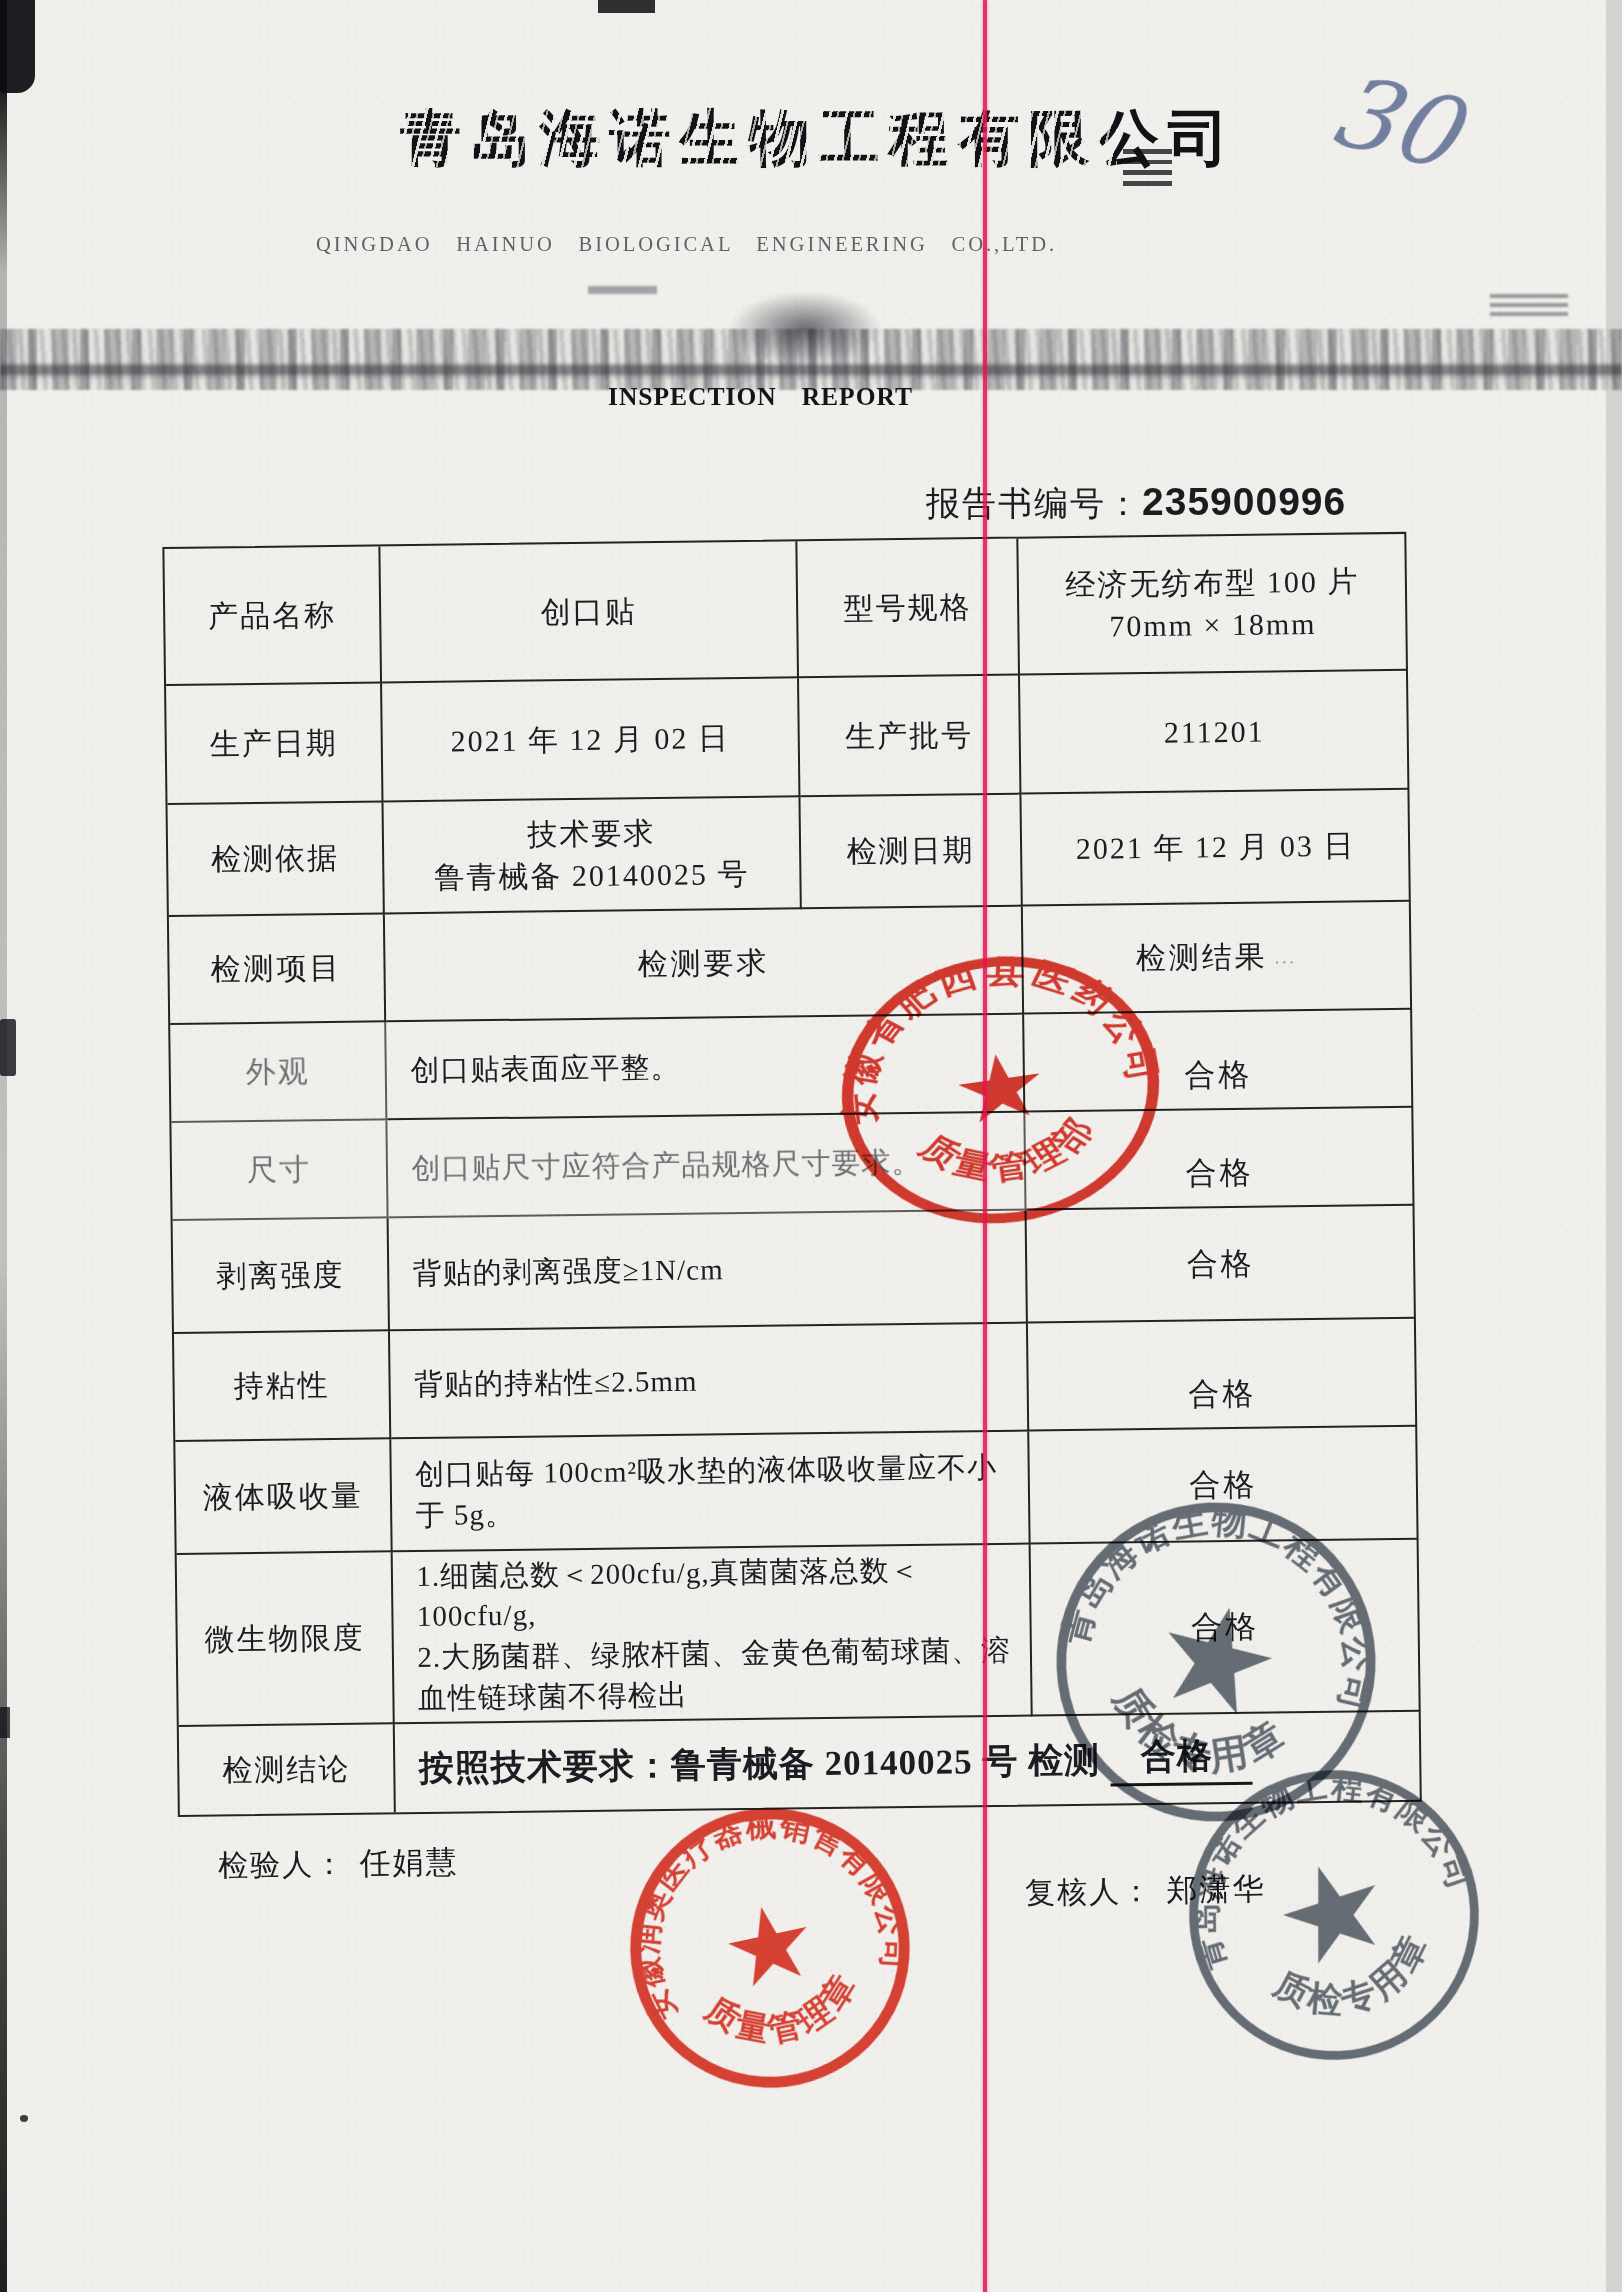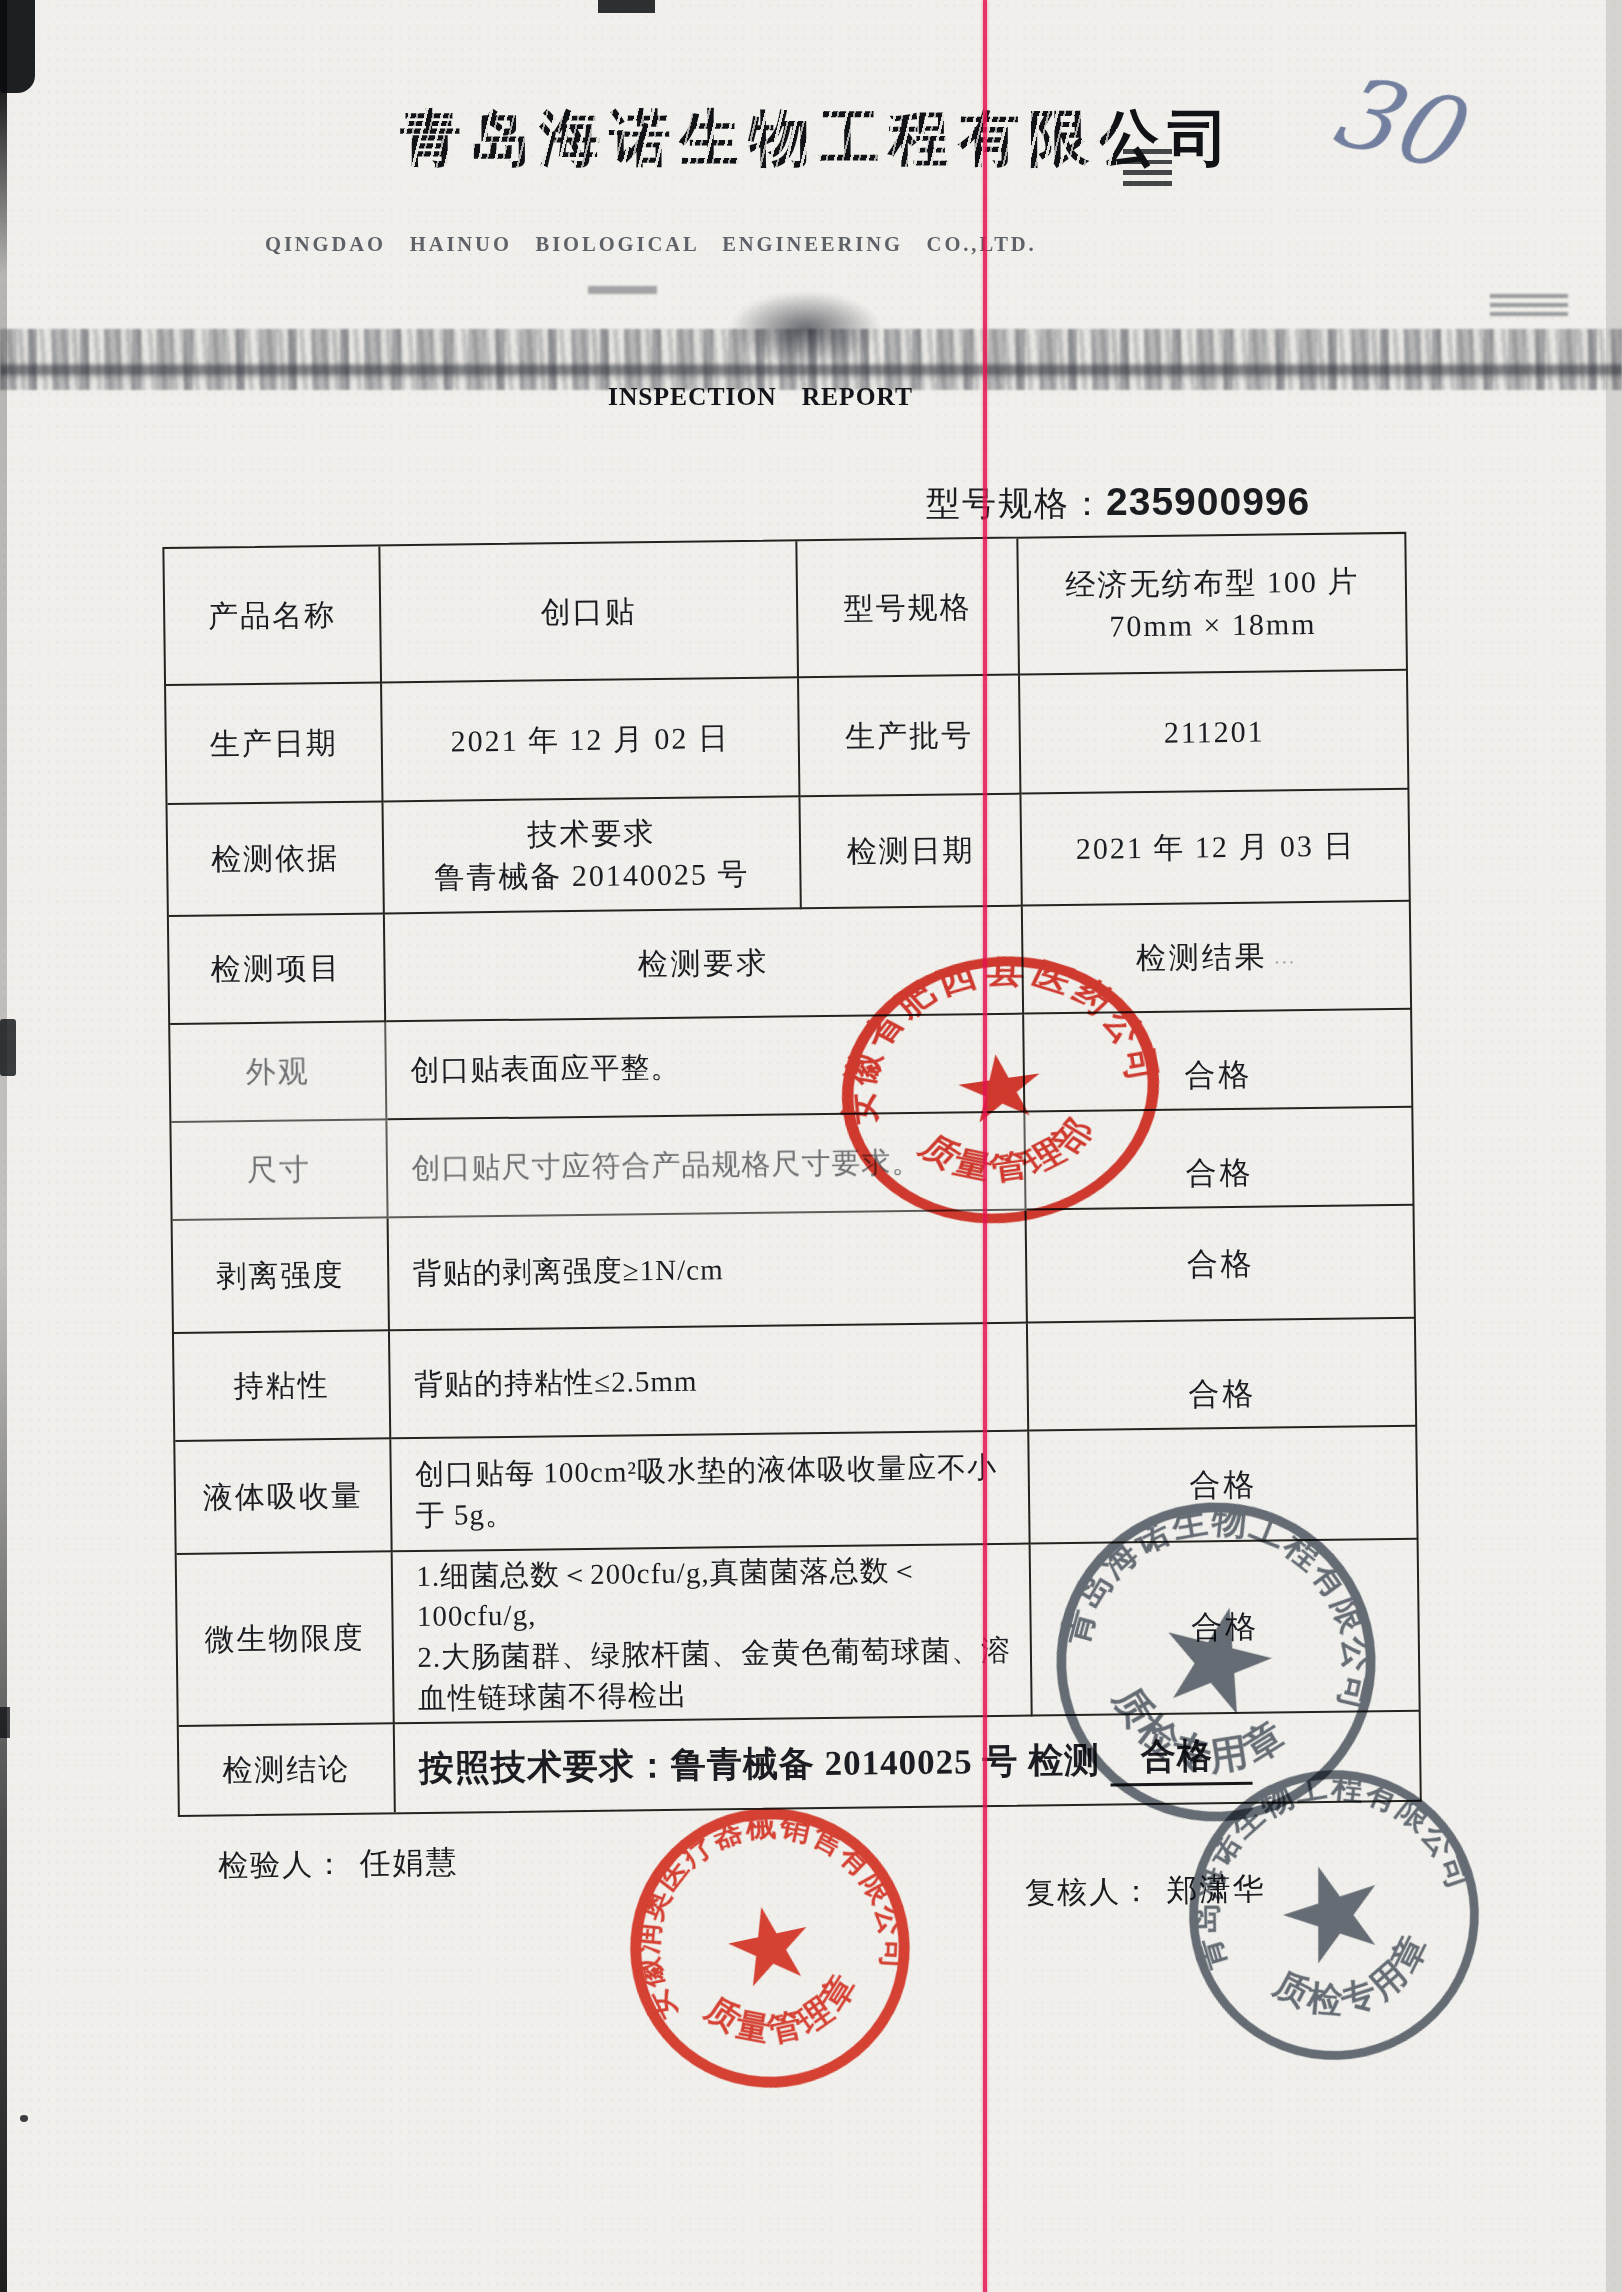--- a/index.html
+++ b/index.html
@@ -14,23 +14,23 @@
   .company-cn{
     position:absolute; left:400px; top:98px; width:706px; text-align:center;
     font-size:61px; font-weight:900; letter-spacing:8.8px; color:#101216;
     filter:blur(0.6px); white-space:nowrap;
   }
   .company-cn-wear{
     position:absolute; left:392px; top:90px; width:725px; height:118px;
     background:repeating-linear-gradient(104deg, rgba(240,239,235,0) 0 5.9px, rgba(240,239,235,.92) 5.9px 8.8px, rgba(240,239,235,0) 8.8px 13.7px, rgba(240,239,235,.7) 13.7px 15.7px);
   }
   .company-en{
-    position:absolute; left:265px; top:233px; width:843px; text-align:left;
+    position:absolute; left:265px; top:233px; width:843px; text-align:center;
     font-size:20.6px; letter-spacing:2.9px; word-spacing:15.7px; color:#3f434b;
-    opacity:.82; filter:blur(0.4px); white-space:nowrap; font-weight:bold;
+    opacity:.82; filter:blur(0.4px); white-space:nowrap; font-weight:normal;
   }
   .smudge-band{
     position:absolute; left:0; top:329px; width:100%; height:61px;
     background:
       linear-gradient(to bottom, transparent 0 54%, rgba(12,16,26,.52) 62% 72%, rgba(12,16,26,.16) 78%, transparent 86%),
       repeating-linear-gradient(90deg, rgba(18,22,34,.30) 0 16.7px, rgba(18,22,34,.10) 16.7px 28px, rgba(18,22,34,.40) 28px 37px, rgba(18,22,34,.05) 37px 52px),
       repeating-linear-gradient(86deg, rgba(18,22,34,.18) 0 4.9px, transparent 4.9px 10.8px);
     filter:blur(1.2px); opacity:.88;
   }
   .smudge-blob{
@@ -133,21 +133,21 @@
   <div class="handwritten">30</div>
 
   <div class="smudge-band"></div>
   <div class="smudge-blob"></div>
   <div class="smudge-tick-a"></div>
   <div class="smudge-tick-b"></div>
 
   <div class="title-en">INSPECTION REPORT</div>
 
   <div class="report-no">
-    <span class="lbl">型号规格：</span><span class="num">235900996</span>
+    <span class="lbl">报告书编号：</span><span class="num">235900996</span>
   </div>
 
   <div class="doc-table">
 
     <div class="cell">产品名称</div>
     <div class="cell">创口贴</div>
     <div class="cell">型号规格</div>
     <div class="cell no-r preline">经济无纺布型 100 片
 70mm × 18mm</div>
 

